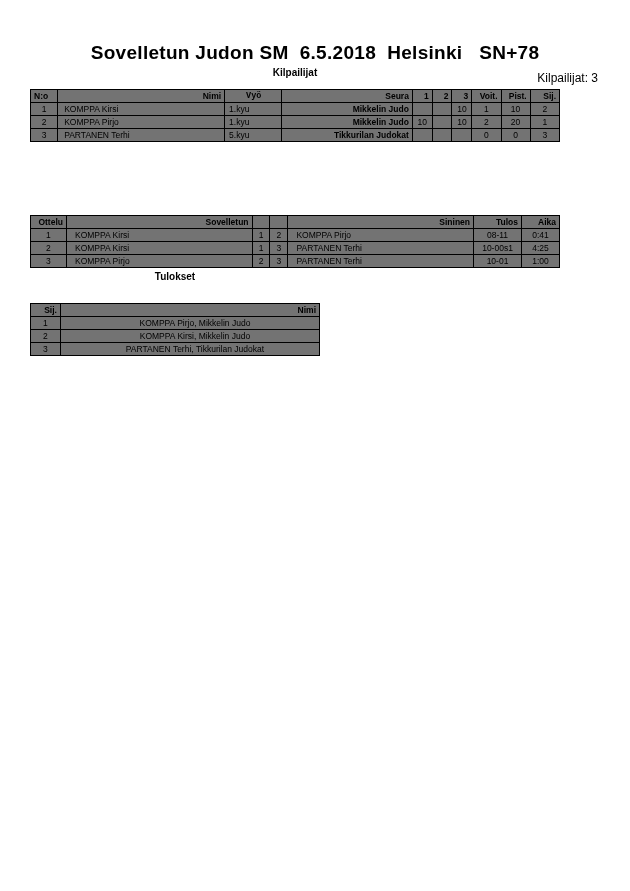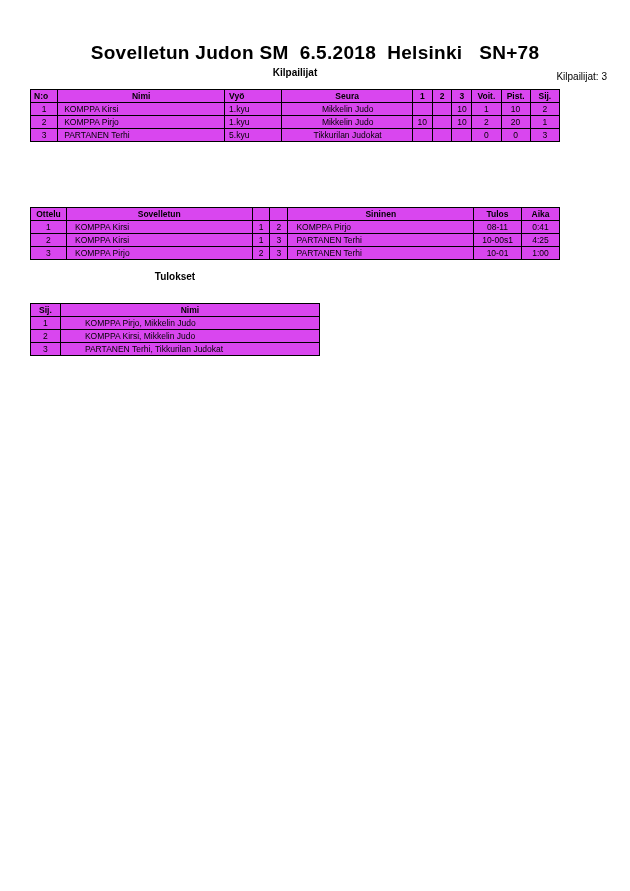--- a/index.html
+++ b/index.html
@@ -48,72 +48,72 @@
     top: 177px;
     width: 530px;
   }
   .label-tulokset {
     left: 30px;
     top: 271px;
     width: 290px;
   }
   .count-note {
     position: absolute;
-    right: 23px;
+    right: 32px;
     top: 71px;
-    font-size: 10px;
+    font-size: 12px;
     text-align: right;
     white-space: nowrap;
     padding-left: 12px;
   }
   table {
     border-collapse: collapse;
     position: absolute;
     font-size: 8.5px;
-    background: #d946ef;
+    background: #737373;
   }
   table td, table th {
     border: 1px solid #000000;
     padding: 1px 3px;
     height: 13px;
     box-sizing: border-box;
     font-weight: normal;
     vertical-align: middle;
     white-space: nowrap;
     overflow: hidden;
   }
   table th {
     font-weight: bold;
-    text-align: center;
+    text-align: right;
     font-size: 8.5px;
   }
   
   #competitors-table {
     left: 30px;
     top: 89px;
     width: 530px;
   }
   #competitors-table th.h-no { width: 26px; text-align: left; padding-left: 3px;}
   #competitors-table th.h-name { width: 160px; }
-  #competitors-table th.h-belt { width: 55px; text-align: left; padding-left: 4px;}
+  #competitors-table th.h-belt { width: 55px; text-align: center; padding-left: 4px; font-family: Liberation Mono, monospace;}
   #competitors-table th.h-club { width: 125px; }
   #competitors-table th.h-m { width: 19px; }
   #competitors-table th.h-win { width: 28px; }
   #competitors-table th.h-pts { width: 28px; }
   #competitors-table th.h-rank { width: 28px; }
   #competitors-table td.c-no { text-align: center; }
   #competitors-table td.c-name { text-align: left; padding-left: 6px; }
   #competitors-table td.c-belt { text-align: left; padding-left: 4px; }
-  #competitors-table td.c-club { text-align: center; padding-left: 4px; }
+  #competitors-table td.c-club { text-align: right; padding-left: 4px; font-weight: bold; }
   #competitors-table td.c-m { text-align: center; }
   #competitors-table td.c-num { text-align: center; }
   
   #matches-table {
     left: 30px;
-    top: 207px;
+    top: 215px;
     width: 530px;
   }
   #matches-table th.m-no { width: 36px; }
   #matches-table th.m-white { width: 186px; }
   #matches-table th.m-sc1 { width: 18px; }
   #matches-table th.m-sc2 { width: 18px; }
   #matches-table th.m-blue { width: 186px; }
   #matches-table th.m-res { width: 48px; }
   #matches-table th.m-time { width: 38px; }
   #matches-table td.m-no { text-align: center; }
@@ -124,21 +124,21 @@
   #matches-table td.m-time { text-align: center; }
   
   #results-table {
     left: 30px;
     top: 303px;
     width: 290px;
   }
   #results-table th.r-rank { width: 30px; }
   #results-table th.r-name { width: 260px; }
   #results-table td.r-rank { text-align: center; }
-  #results-table td.r-name { text-align: left; padding-left: 24px; }
+  #results-table td.r-name { text-align: center; padding-left: 13px; }
 </style>
 </head>
 <body>
 
 <div class="page">
 
   <div class="doc-title">Sovelletun Judon SM  6.5.2018  Helsinki   SN+78</div>
 
   <div class="section-label label-kilpailijat">Kilpailijat</div>
   <div class="count-note">Kilpailijat: 3</div>

